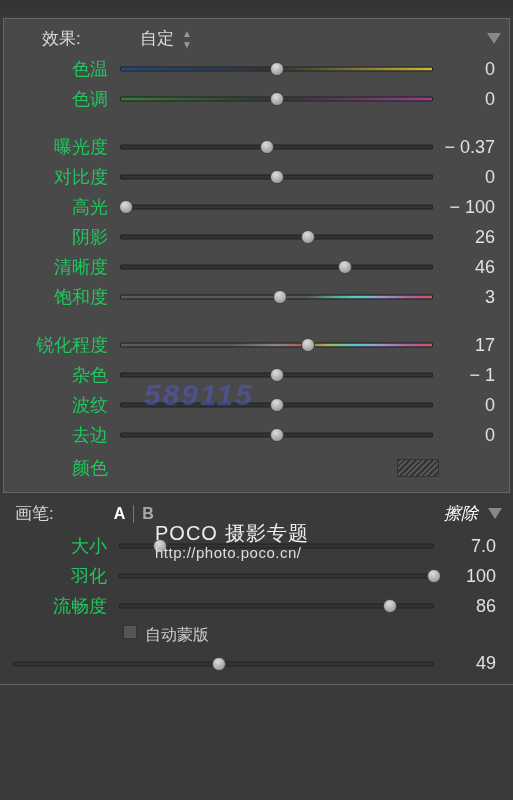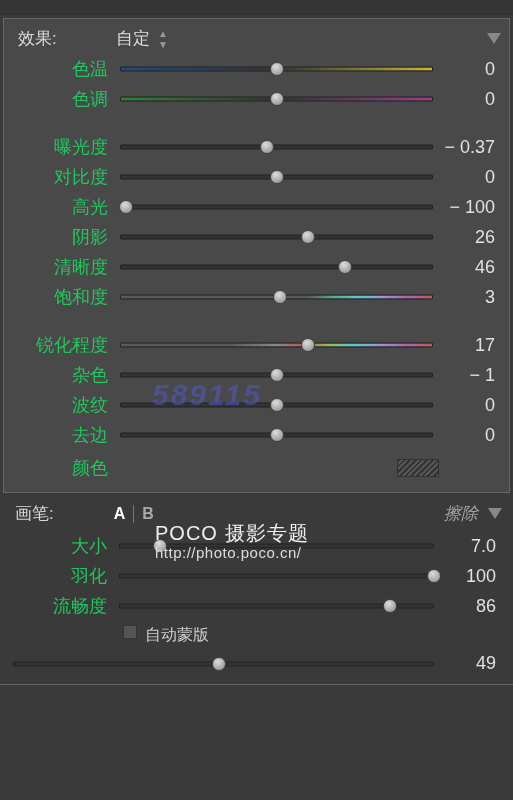--- a/index.html
+++ b/index.html
@@ -28,20 +28,21 @@
     background: #494949;
     position: relative;
     padding: 0 8px 10px 8px;
   }
   .panel-header {
     display: flex;
     align-items: center;
     padding: 8px 4px 4px 4px;
     font-size: 17px;
     color: #d8d8d8;
+    margin-left: 24px;
   }
   .panel-label { width: 100px; text-align: left; padding-left: 2px; }
   .dropdown {
     color: #ddd;
     font-size: 17px;
     cursor: pointer;
     display: flex;
     align-items: center;
     gap: 8px;
   }
@@ -139,21 +140,21 @@
   }
   .watermark .big {
     font-size: 22px;
     font-weight: bold;
     letter-spacing: 1px;
   }
   .watermark .big span { font-weight: 300; font-size: 20px; }
   .watermark .small { font-size: 15px; margin-top: -3px; color: #ddd; letter-spacing: 0.5px; }
   .wm-number {
     position: absolute;
-    left: 152px;
+    left: 144px;
     top: 378px;
     font-size: 30px;
     font-style: italic;
     font-weight: bold;
     color: rgba(80,90,200,0.55);
     letter-spacing: 2px;
     pointer-events: none;
   }
   .brush-panel { margin: 3px; padding: 0 8px 4px 8px; position: relative; }
   .brush-header {
@@ -169,21 +170,21 @@
     gap: 0;
     font-size: 16px;
     font-weight: bold;
   }
   .ab span { cursor: pointer; padding: 0 8px; }
   .ab .a { color: #fff; }
   .ab .b { color: #aaa; border-left: 1px solid #777; }
   .erase {
     margin-left: auto;
     font-size: 17px;
-    color: #a3a3a3;
+    color: #ffffff;
     font-style: italic;
     padding-right: 20px;
     cursor: pointer;
   }
   .checkbox-row {
     display: flex;
     padding: 4px 0 4px 112px;
     gap: 8px;
   }
   .checkbox {

